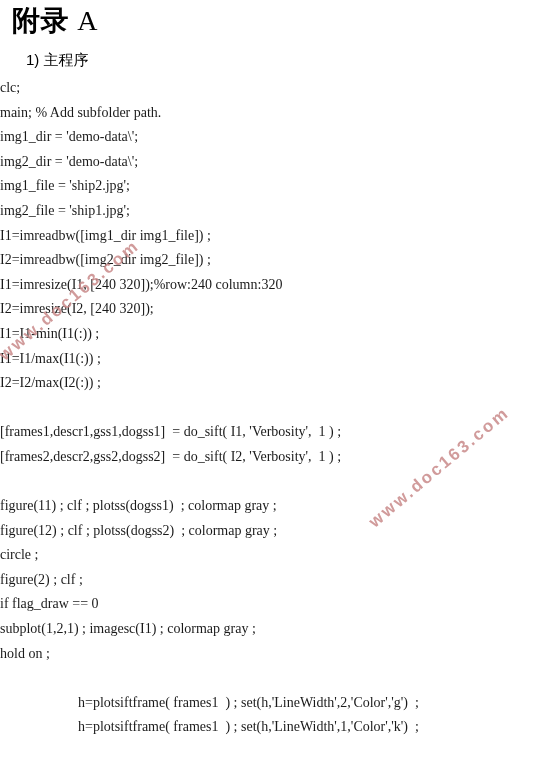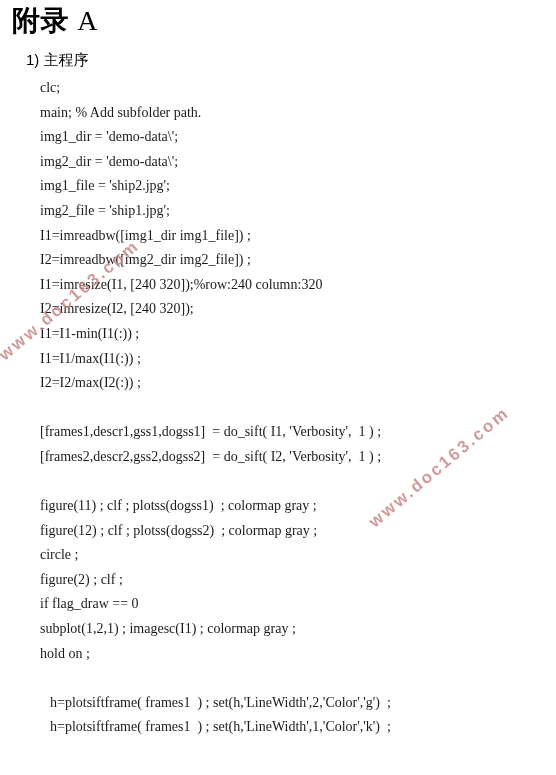--- a/index.html
+++ b/index.html
@@ -59,26 +59,25 @@
     width: 556px;
   }
 
   .code-line {
     position: relative;
     height: 24.6px;
     line-height: 24.6px;
     font-family: "Liberation Serif", serif;
     font-size: 14px;
     white-space: pre;
-    padding-left: 40px;
     box-sizing: border-box;
     color: #1a1a1a;
   }
   .code-line.indent {
-    padding-left: 50px;
+    padding-left: 78px;
   }
   .code-line.blank {
     height: 24.6px;
   }
 
   .watermark {
     position: absolute;
     font-family: "Liberation Sans", sans-serif;
     font-weight: bold;
     font-size: 17px;

